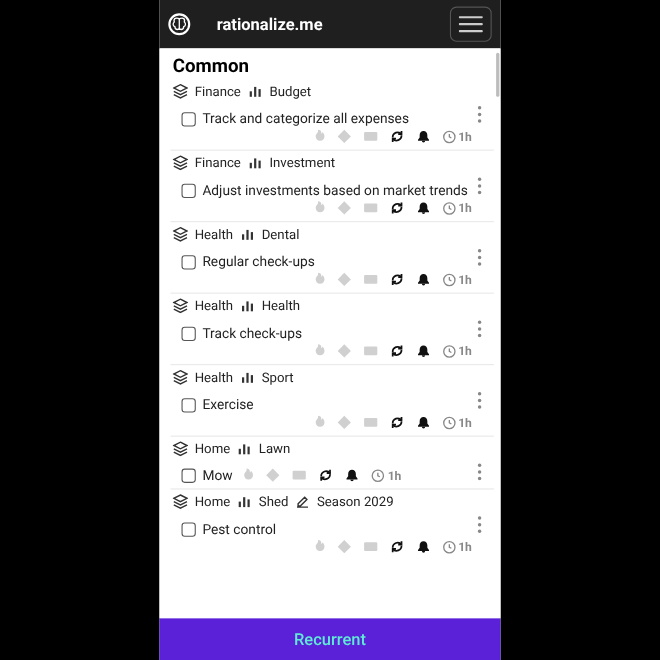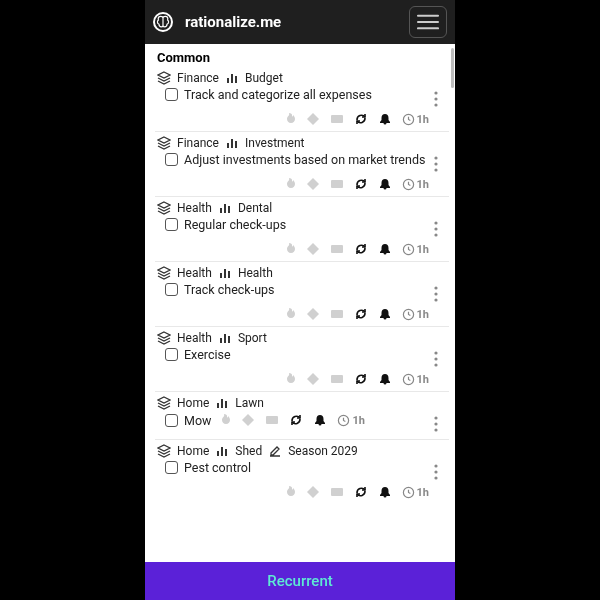--- a/index.html
+++ b/index.html
@@ -24,21 +24,21 @@
     color: #fff;
     display: flex;
     align-items: center;
     justify-content: space-between;
     padding: 0 8px;
     flex-shrink: 0;
   }
   .brand {
     display: flex;
     align-items: center;
-    gap: 12px;
+    gap: 24px;
     font-weight: 700;
     font-size: 15px;
   }
   .brand-icon {
     width: 20px; height: 20px;
     border: 2px solid #fff;
     border-radius: 50%;
     display: flex; align-items: center; justify-content: center;
     font-size: 10px;
   }
@@ -63,39 +63,39 @@
     right: 1px;
     top: 4px;
     width: 3px;
     height: 40px;
     background: #bdbdbd;
     border-radius: 2px;
   }
 
   .section-title {
     font-weight: 700;
-    font-size: 13px;
+    font-size: 17px;
     padding: 2px 0 4px 2px;
   }
 
   .task {
     margin-bottom: 3px;
   }
   .task-head {
     display: flex;
     align-items: flex-end;
     gap: 6px;
     font-size: 12px;
     color: #222;
     padding: 2px 0 2px 2px;
   }
   .task-head .stack-ic, .task-head .bars-ic, .task-head .edit-ic { color: #333; }
   .task-row {
     display: flex;
-    align-items: flex-start;
+    align-items: flex-end;
     justify-content: space-between;
     padding: 0 4px 0 10px;
   }
   .task-title {
     display: flex;
     align-items: center;
     gap: 6px;
     font-size: 12.5px;
     color: #222;
   }

